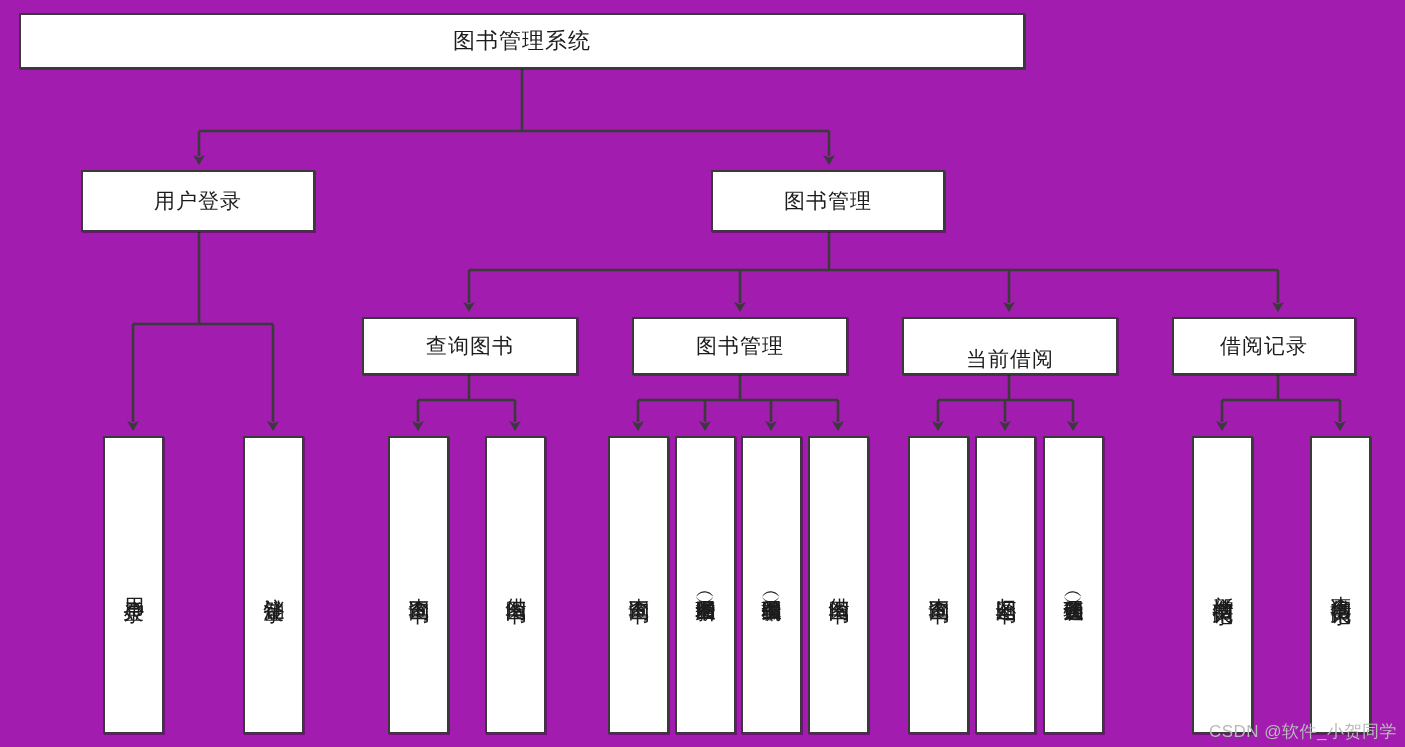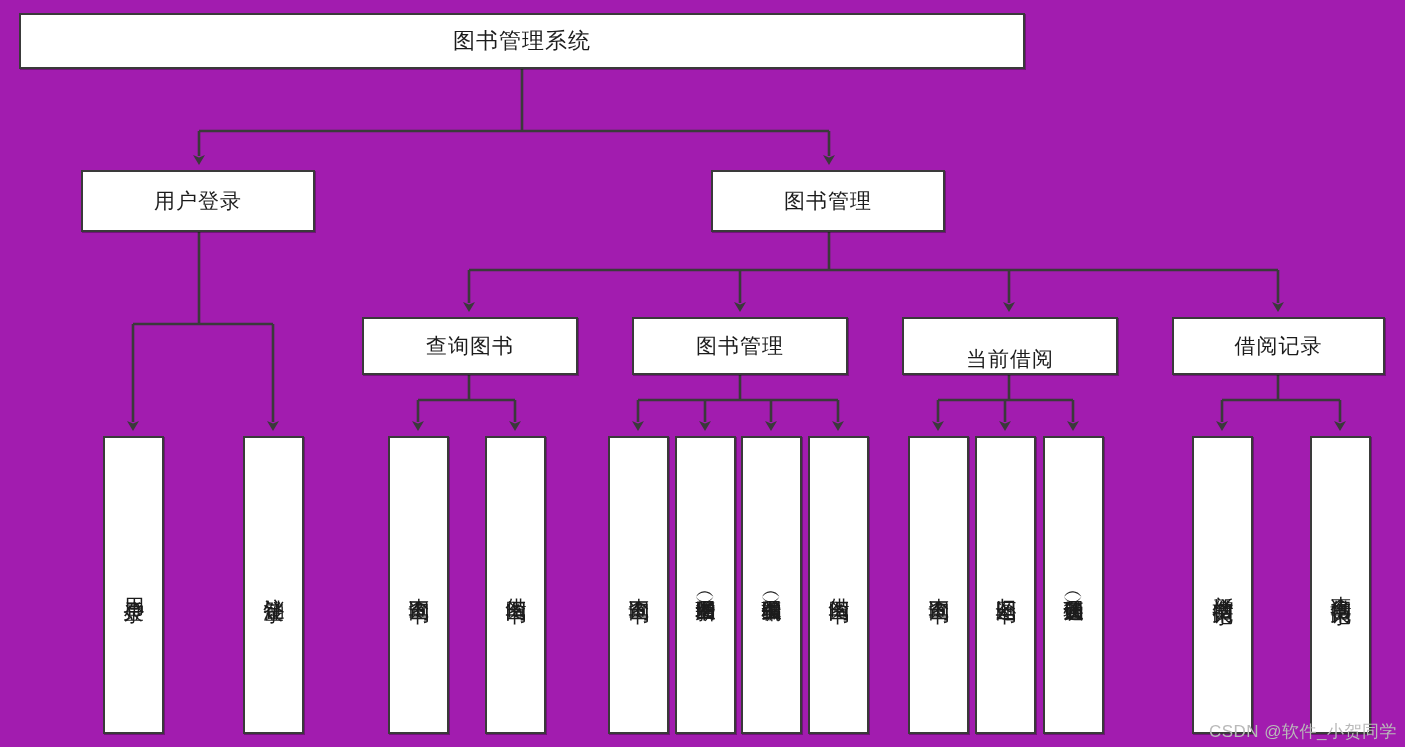--- a/index.html
+++ b/index.html
@@ -141,21 +141,21 @@
 
   <div class="node h" style="left:362px; top:317px; width:216px; height:58px;">
     <span>查询图书</span>
   </div>
   <div class="node h" style="left:632px; top:317px; width:216px; height:58px;">
     <span>图书管理</span>
   </div>
   <div class="node h" style="left:902px; top:317px; width:216px; height:58px;align-items:flex-end;">
     <span>当前借阅</span>
   </div>
-  <div class="node h" style="left:1172px; top:317px; width:213px; height:58px;">
+  <div class="node h" style="left:1172px; top:317px; width:184px; height:58px;">
     <span>借阅记录</span>
   </div>
 
   <div class="node v" style="left:103px; top:436px; width:61px; height:298px;">
     <span class="vtext">用户登录</span>
   </div>
   <div class="node v" style="left:243px; top:436px; width:61px; height:298px;">
     <span class="vtext">注销登录</span>
   </div>
 

